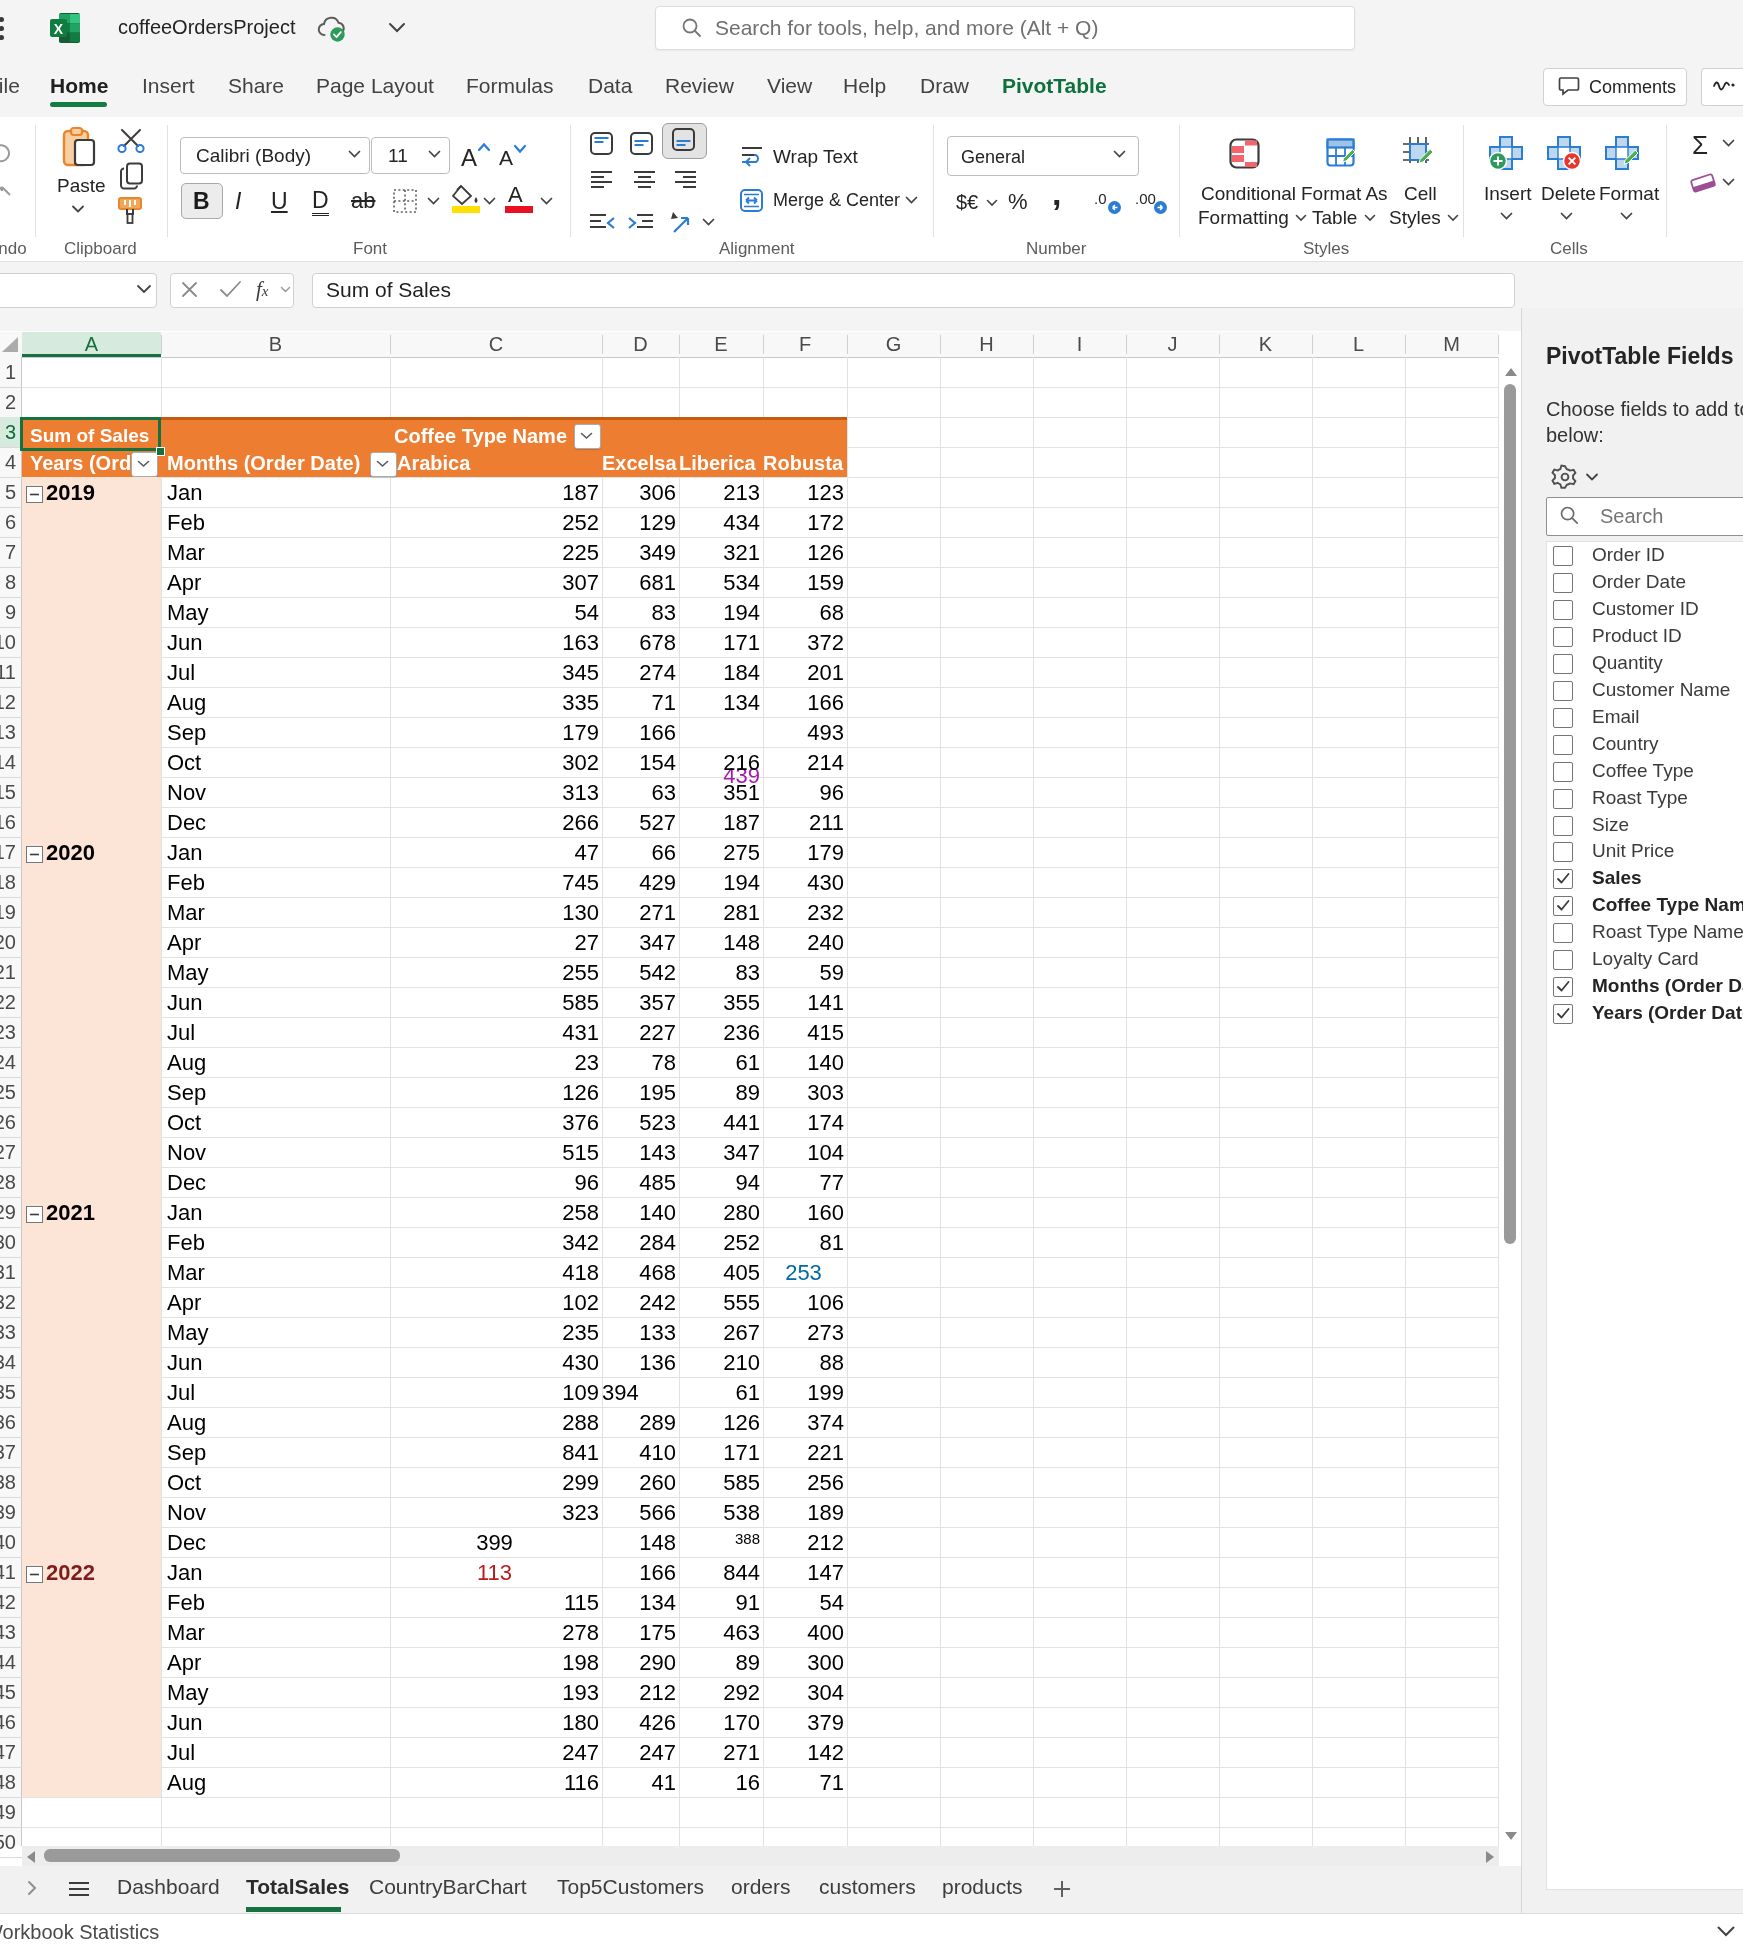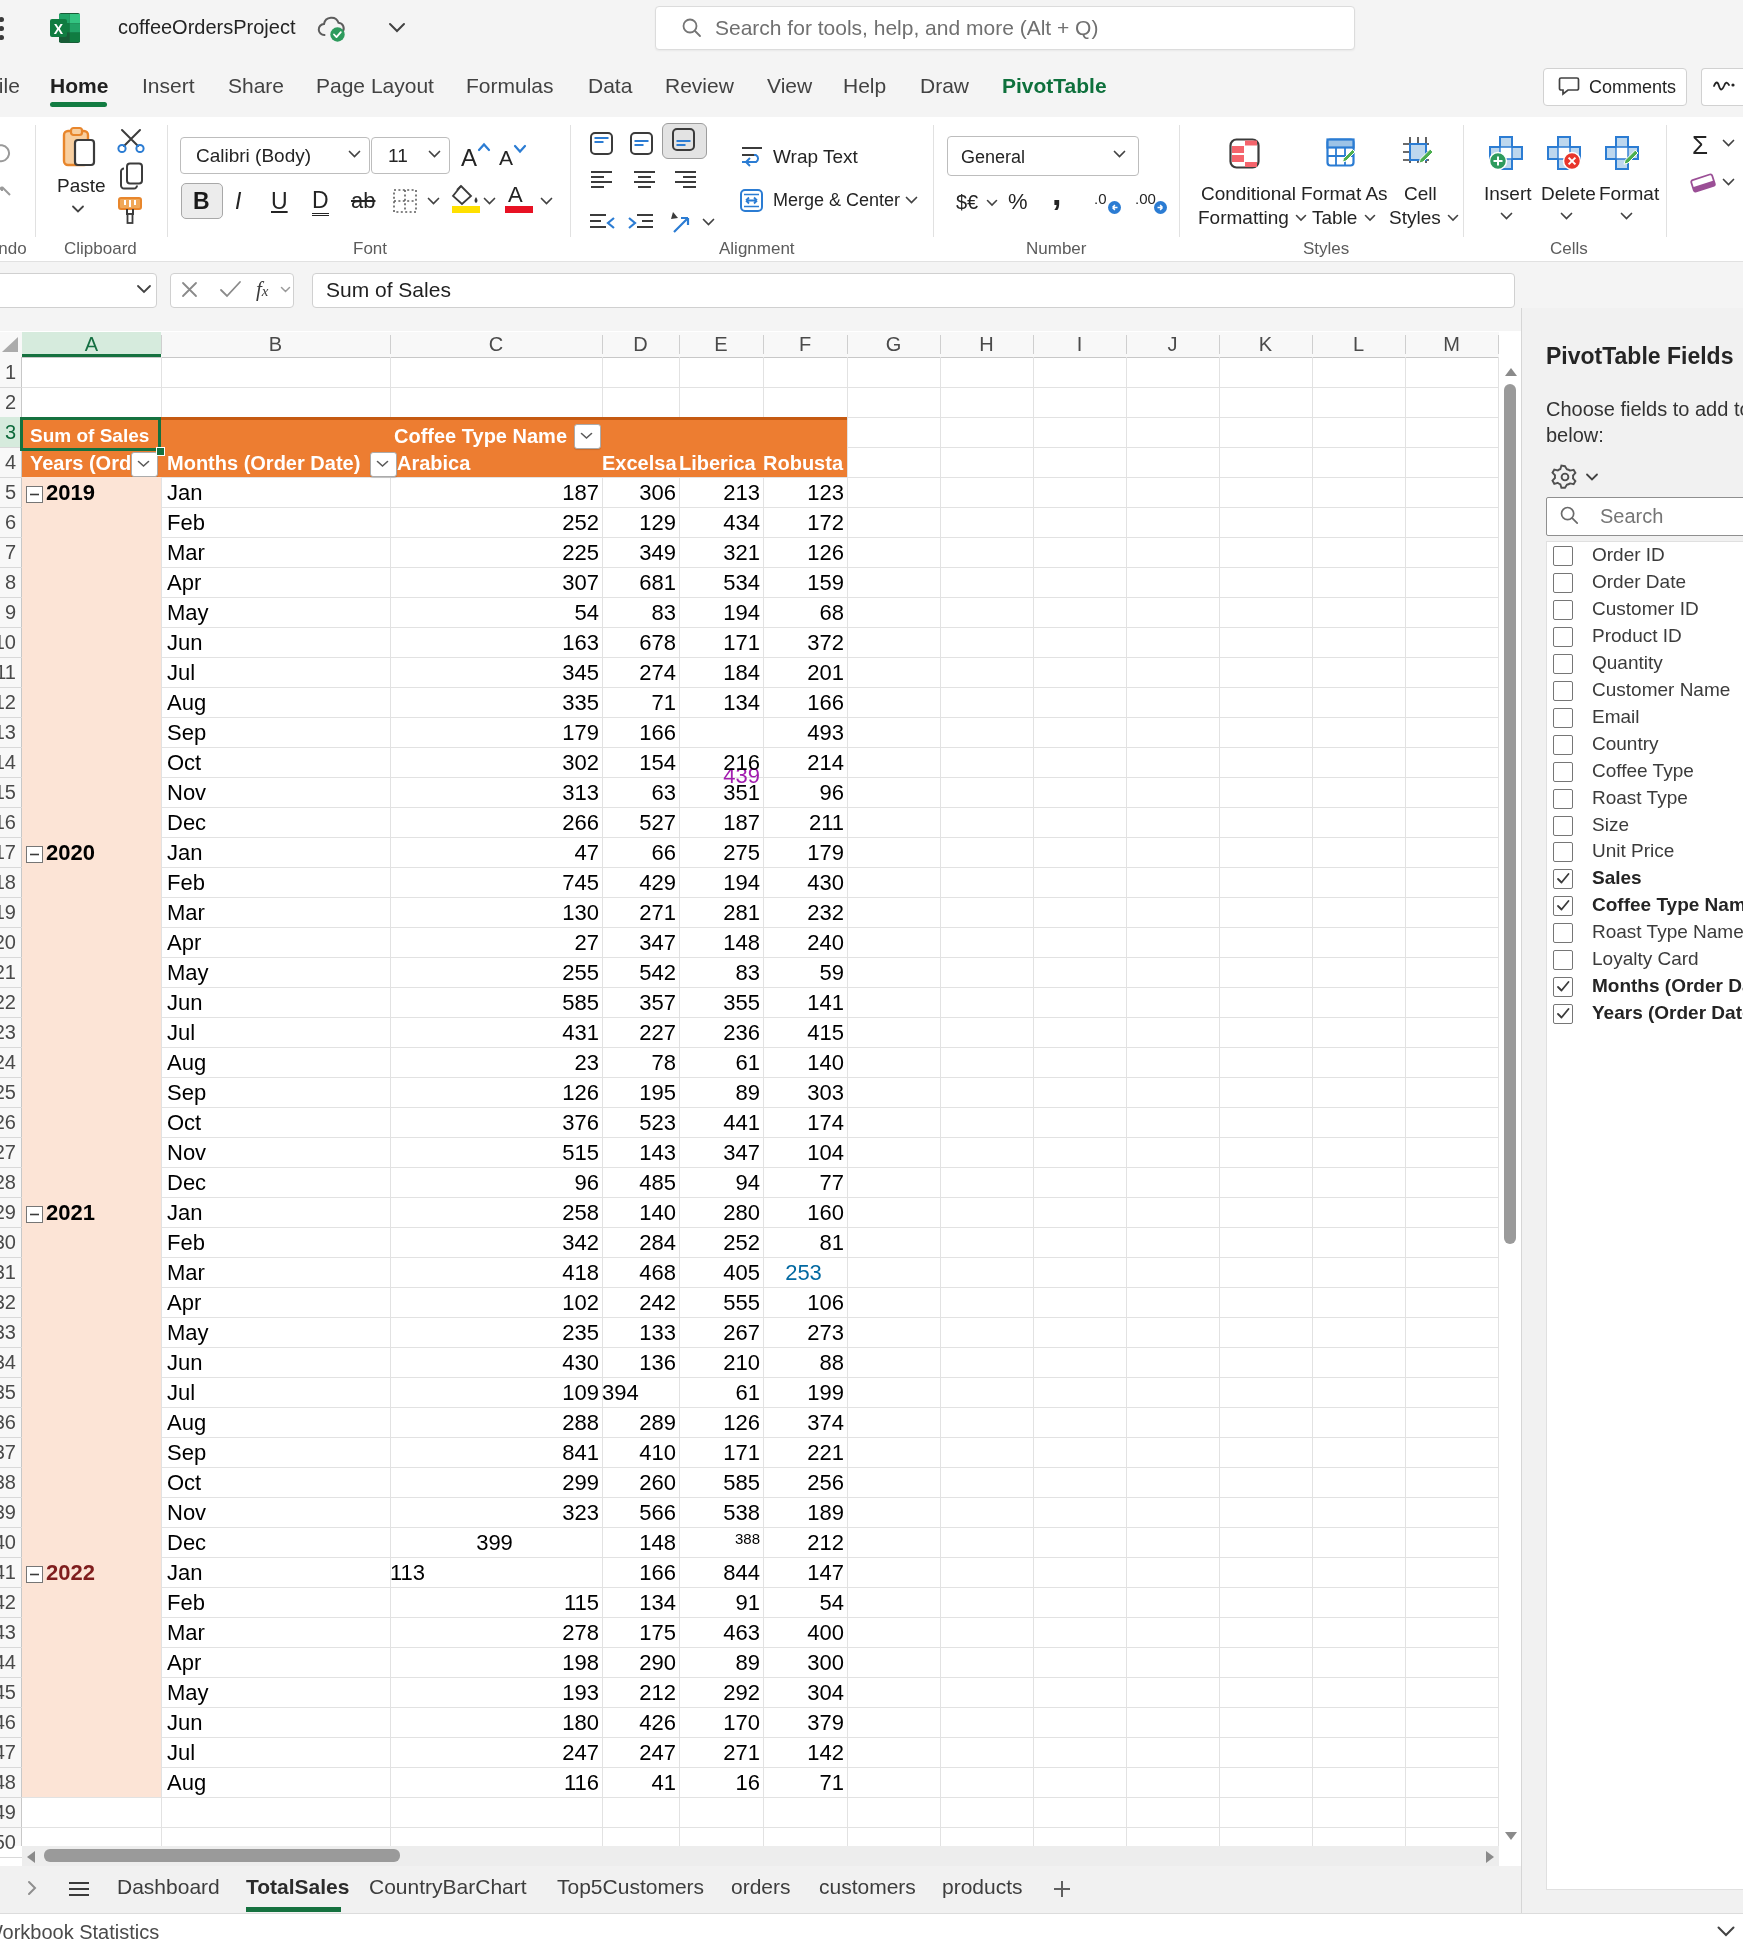--- a/index.html
+++ b/index.html
@@ -731,21 +731,21 @@
 <div class="tx" style="left:390px;top:1530px;width:209px;text-align:center;font-size:22px;color:#000">399</div>
 <div class="tx" style="left:602px;top:1530px;width:74px;text-align:right;font-size:22px;color:#000">148</div>
 <div class="tx" style="left:679px;top:1530px;width:81px;text-align:right;font-size:15px;color:#000">388</div>
 <div class="tx" style="left:763px;top:1530px;width:81px;text-align:right;font-size:22px;color:#000">212</div>
 <svg class="a" style="left:26px;top:1566px" width="17" height="17" viewBox="0 0 17 17">
 <rect x="0.5" y="0.5" width="16" height="16" fill="#fff" stroke="#767676" stroke-width="1"></rect>
 <path d="M4 8.5 h9" stroke="#3b3b3b" stroke-width="1.6"></path>
   </svg>
 <div class="tx" style="left:46px;top:1560px;font-size:22px;font-weight:700;color:#7f1d1d">2022</div>
 <div class="tx" style="left:167px;top:1560px;font-size:22px;color:#000">Jan</div>
-<div class="tx" style="left:390px;top:1560px;width:209px;text-align:left;font-size:22px;color:#000000">113</div>
+<div class="tx" style="left:390px;top:1560px;width:209px;text-align:center;font-size:22px;color:#b91c1c">113</div>
 <div class="tx" style="left:602px;top:1560px;width:74px;text-align:right;font-size:22px;color:#000">166</div>
 <div class="tx" style="left:679px;top:1560px;width:81px;text-align:right;font-size:22px;color:#000">844</div>
 <div class="tx" style="left:763px;top:1560px;width:81px;text-align:right;font-size:22px;color:#000">147</div>
 <div class="tx" style="left:167px;top:1590px;font-size:22px;color:#000">Feb</div>
 <div class="tx" style="left:390px;top:1590px;width:209px;text-align:right;font-size:22px;color:#000">115</div>
 <div class="tx" style="left:602px;top:1590px;width:74px;text-align:right;font-size:22px;color:#000">134</div>
 <div class="tx" style="left:679px;top:1590px;width:81px;text-align:right;font-size:22px;color:#000">91</div>
 <div class="tx" style="left:763px;top:1590px;width:81px;text-align:right;font-size:22px;color:#000">54</div>
 <div class="tx" style="left:167px;top:1620px;font-size:22px;color:#000">Mar</div>
 <div class="tx" style="left:390px;top:1620px;width:209px;text-align:right;font-size:22px;color:#000">278</div>

